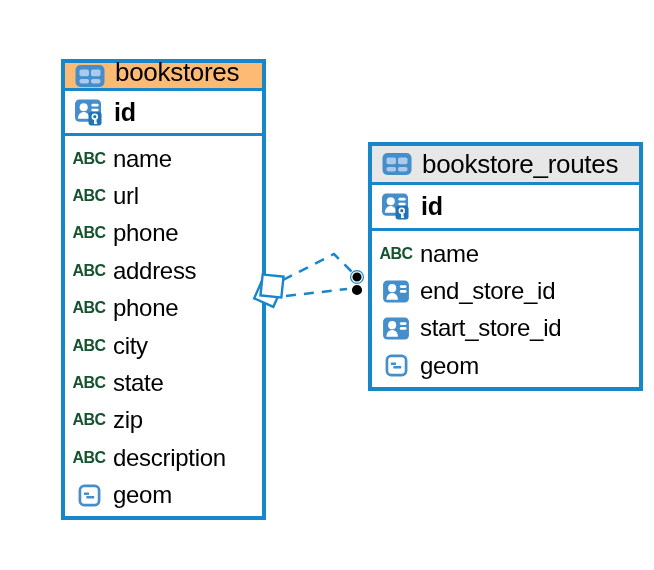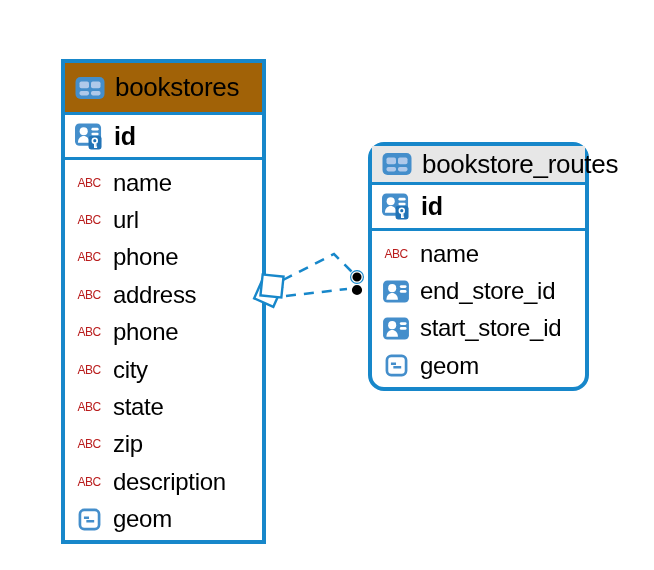--- a/index.html
+++ b/index.html
@@ -7,49 +7,49 @@
   .canvas {
     position:relative; width:654px; height:570px; background:#ffffff;
     font-family:"Liberation Sans","DejaVu Sans",sans-serif; color:#000;
     overflow:hidden;
   }
   .tbl {
     position:absolute; background:#ffffff;
     border:4px solid #1787CA;
   }
   .tbl-bookstores { left:61px; top:59px; width:205px; }
-  .tbl-routes     { left:368px; top:142px; width:221px;border-radius:16px; }
+  .tbl-routes     { left:368px; top:142px; width:275px; }
 
   .thead {
     display:flex; align-items:center; gap:9px; padding:0 9px;
     border-bottom:3px solid #1787CA;
     font-size:26px; font-weight:400; letter-spacing:-0.3px;
   }
-  .tbl-bookstores .thead { height:52px; background:#a16207; }
+  .tbl-bookstores .thead { height:28px; background:#fdba74;align-items:flex-end; }
   .tbl-routes     .thead { height:39px; background:#E7E7E7; }
 
   .pkrow {
     display:flex; align-items:center; gap:9px; padding:0 8px;
     border-bottom:3px solid #1787CA;
     font-size:25px; font-weight:700; letter-spacing:-0.3px;text-align:center;
   }
   .tbl-bookstores .pkrow { height:45px; }
   .tbl-routes     .pkrow { height:46px; }
 
   .cols { padding:4px 0 2px 0; }
   .crow {
     display:flex; align-items:center; gap:8px; padding:0 8px;
     height:37.4px; font-size:24px; letter-spacing:-0.3px;
   }
   .iconbox {
     width:32px; display:flex; align-items:center; justify-content:center;
     flex:0 0 32px;
   }
   .abc {
-    font-size:12px; font-weight:400; color:#b91c1c; letter-spacing:-0.5px;
+    font-size:16px; font-weight:700; color:#14532d; letter-spacing:-0.5px;
     transform:scaleY(1.0);
   }
   .overlay {
     position:absolute; left:0; top:0; width:654px; height:570px;
     pointer-events:none;
   }
   .lbl { white-space:nowrap; }
 </style>
 </head>
 <body>

